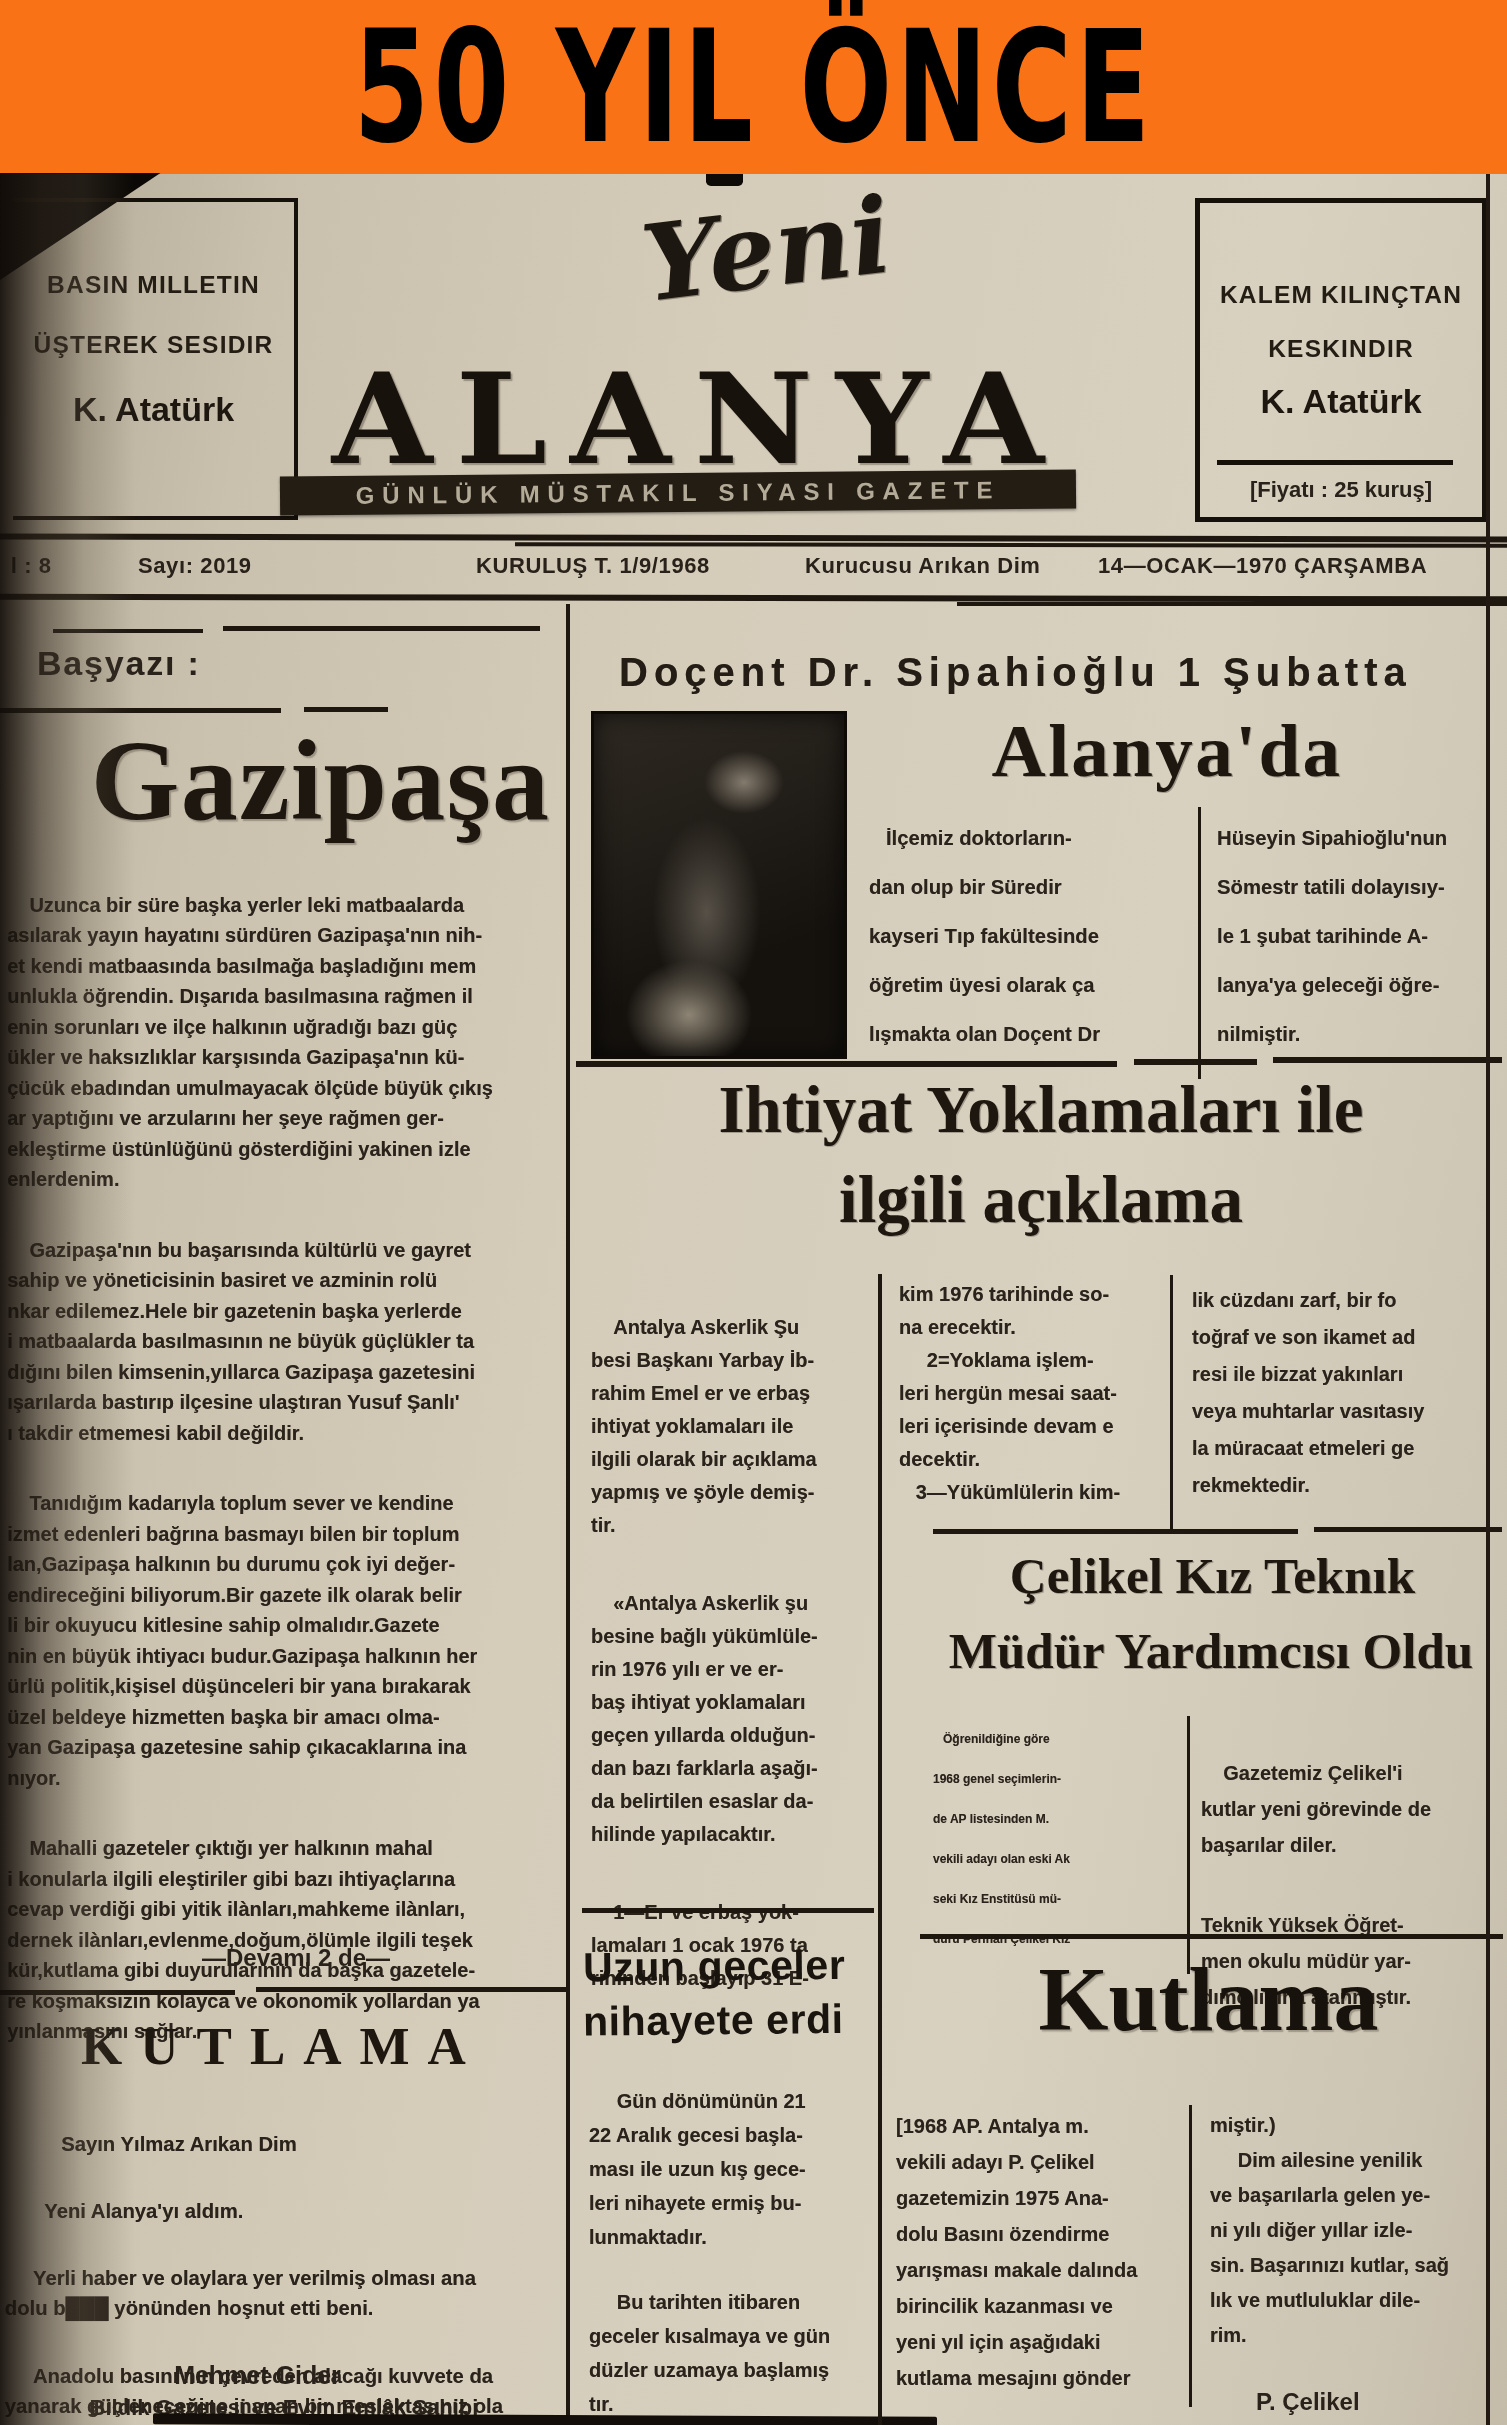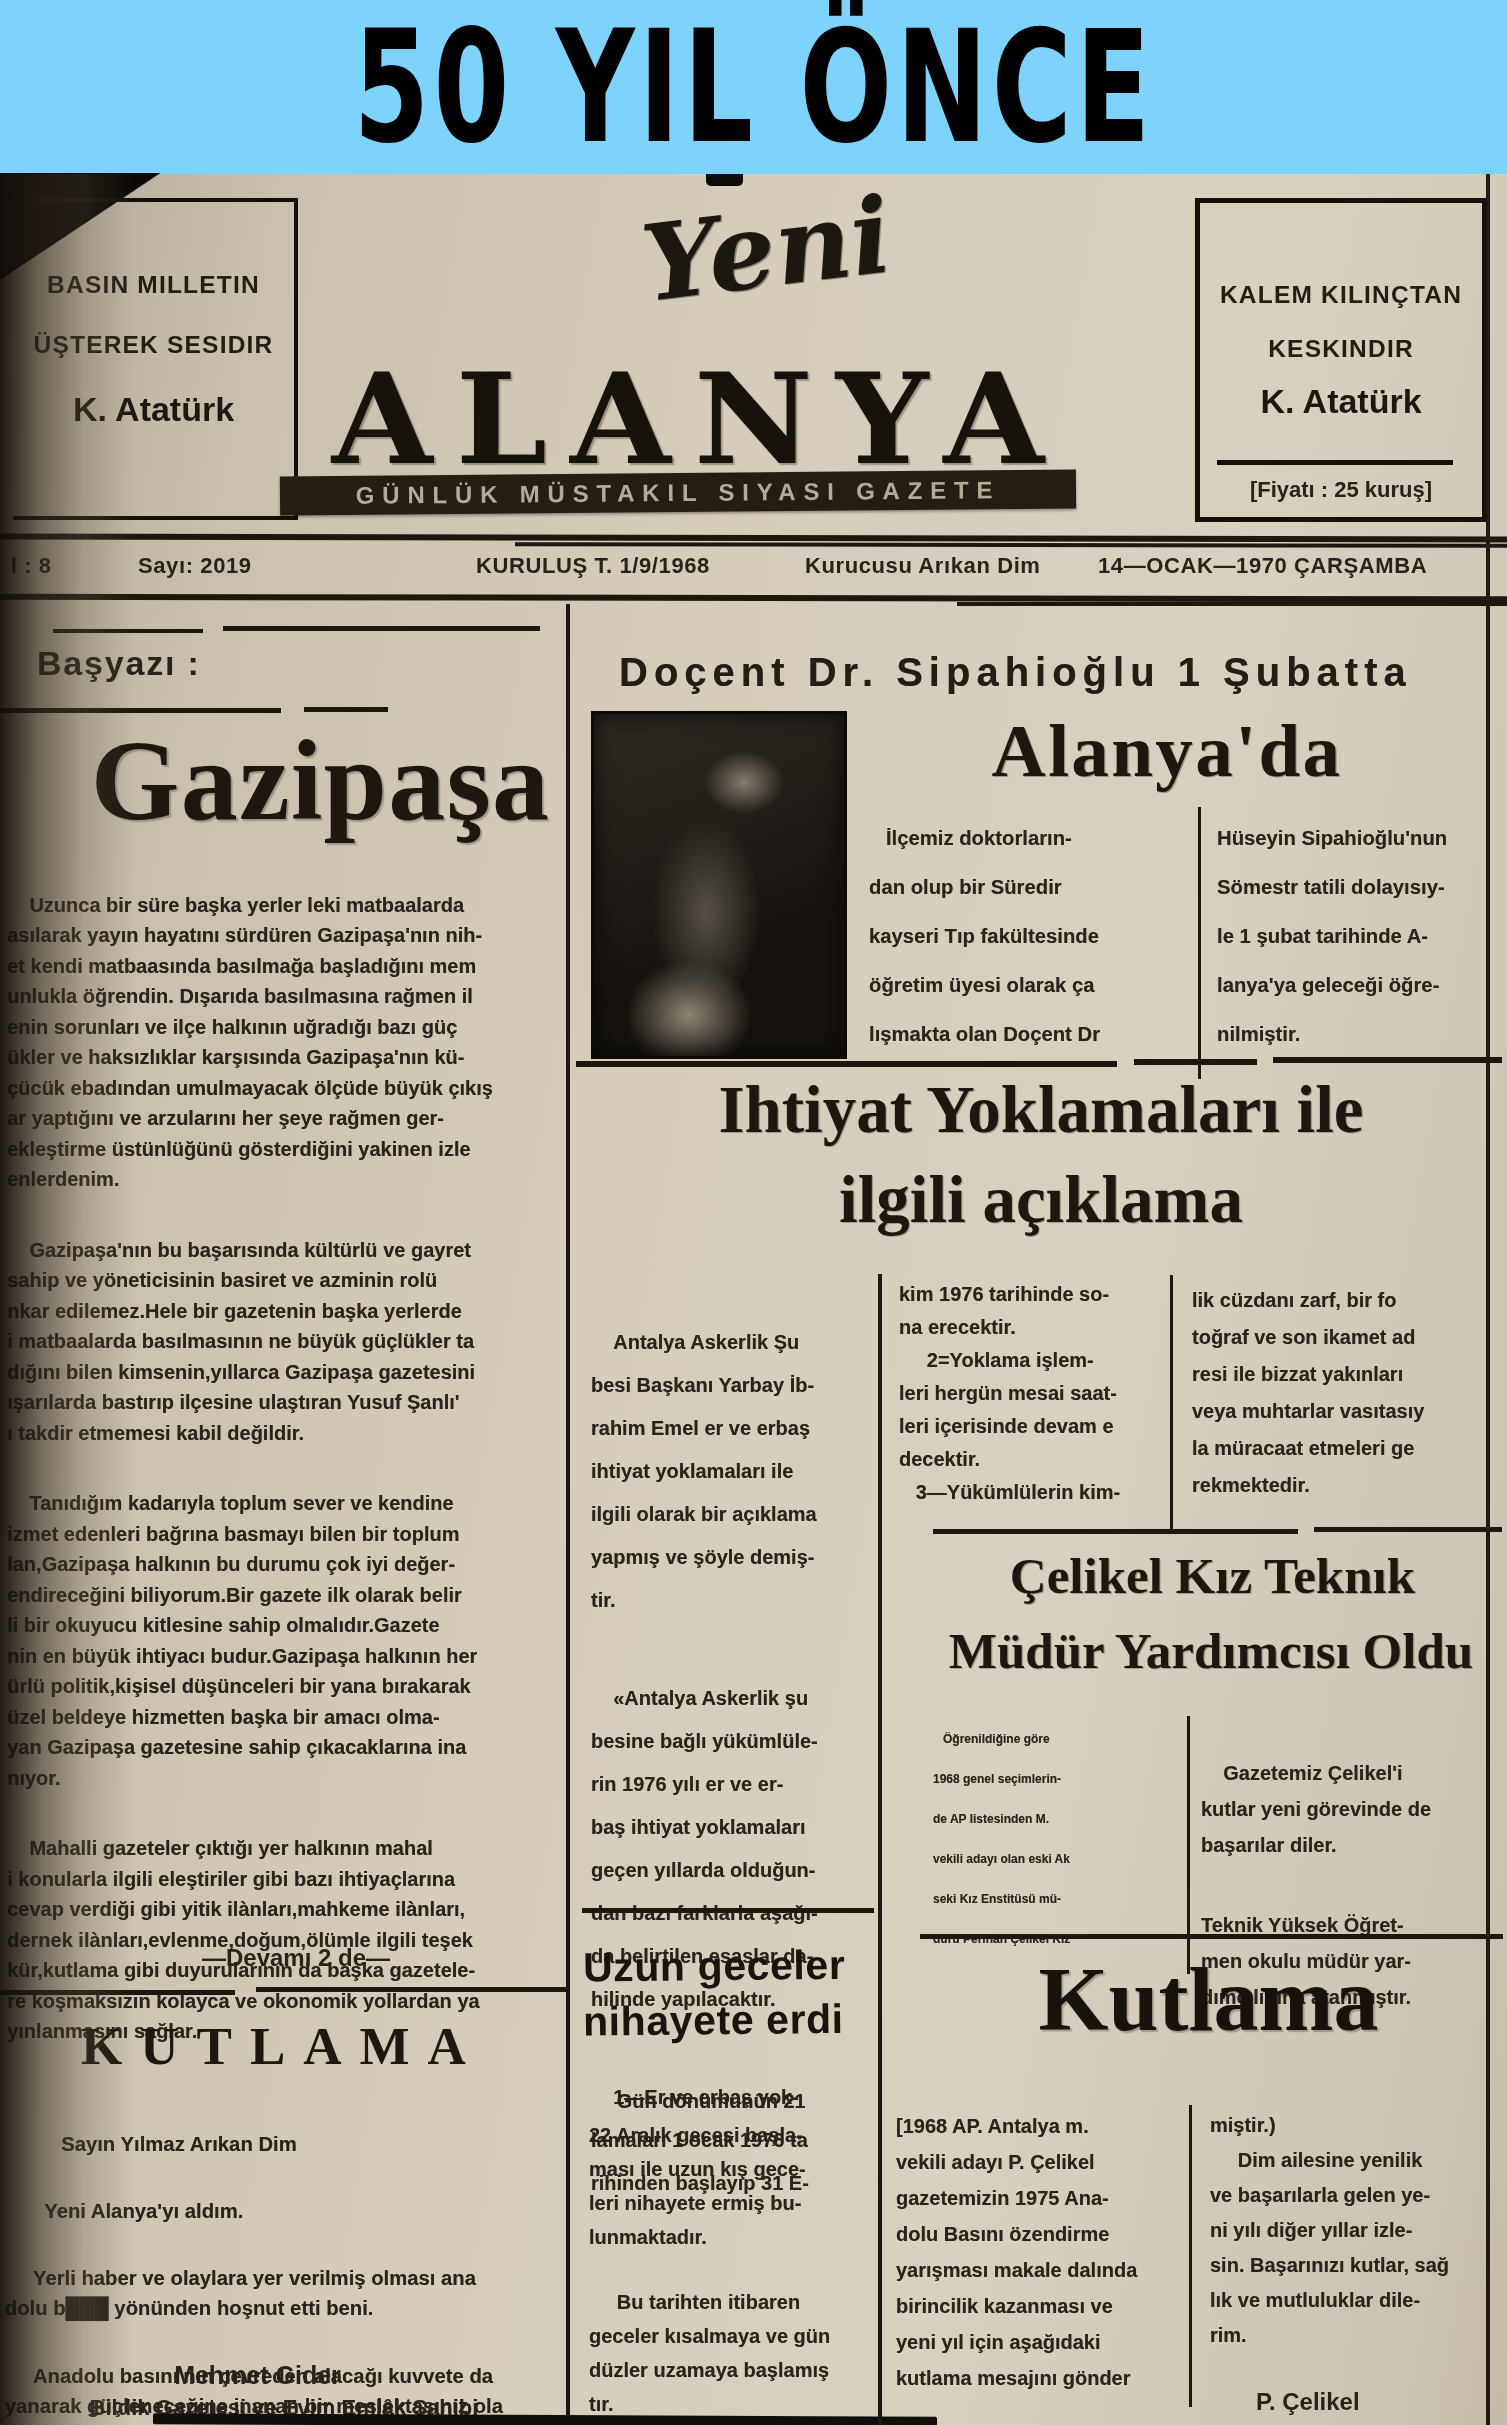--- a/index.html
+++ b/index.html
@@ -8,21 +8,21 @@
   .abs{position:absolute;}
   .rule{position:absolute;background:#1d1710;}
   .vline{position:absolute;background:#1d1710;}
   .serif{font-family:"Liberation Serif",serif;}
   .col{position:absolute;white-space:pre-line;font-weight:700;color:#2a231b;
        text-shadow:0 0 0.6px rgba(46,36,24,.45);}
   .para{white-space:pre-line;}
   .para + .para{margin-top:9.6px;}
 
   
-  #topbanner{position:absolute;left:0;top:0;width:1508px;height:174px;background:#7dd3fc;
+  #topbanner{position:absolute;left:0;top:0;width:1508px;height:174px;background:#f97316;
              display:flex;align-items:center;justify-content:center;}
   #topbanner .top-title{font-family:"DejaVu Sans",sans-serif;font-weight:900;font-size:109px;
              letter-spacing:4.2px;transform:scaleY(1.42);color:#000;white-space:nowrap;}
 
   
   #paper{position:absolute;left:0;top:174px;width:1508px;height:2252px;
          background:linear-gradient(100deg,#b3a996 0%,#c9c0ae 15%,#d5ccba 40%,#d8d1c0 68%,#cdc5b3 92%,#c4bba9 100%);}
   #corner-stain{left:-1.2px;top:-1.2px;width:162px;height:108px;background:#0b0805;
                 clip-path:polygon(0 0,100% 0,55% 45%,0 100%);}
   #top-notch{left:706px;top:0;width:37px;height:12px;background:#0d0a07;border-radius:0 0 4.8px 4.8px;}
@@ -100,21 +100,21 @@
   #sp-div{left:1198px;top:633px;width:3px;height:272px;}
   #sp-col2{left:1217px;top:640px;width:287px;font-size:20.3px;line-height:49px;}
 
   
   #ih-rule-a{left:576px;top:887px;width:541px;height:6px;}
   #ih-rule-b{left:1134px;top:885px;width:123px;height:6px;}
   #ih-rule-c{left:1273px;top:883px;width:229px;height:6px;}
   .ih-t{left:576px;width:930px;text-align:center;font-size:67px;font-weight:700;color:#1d1710;
         position:absolute;text-shadow:1.2px 1.2px 0.6px rgba(50,40,28,.3);}
   #ih-t1{top:897px;} #ih-t2{top:987px;}
-  #ih-c1{left:591px;top:1104px;width:284px;font-size:20px;line-height:43px;}
+  #ih-c1{left:591px;top:1104px;width:284px;font-size:20px;line-height:33px;}
   #ih-c1 .para + .para{margin-top:12px;}
   #div1{left:878px;top:1100px;width:3.6px;height:1152px;}
   #ih-c2{left:899px;top:1104px;width:266px;font-size:20px;line-height:33px;}
   #div2{left:1170px;top:1101px;width:3px;height:254px;}
   #ih-c3{left:1192px;top:1108px;width:311px;font-size:20px;line-height:37px;}
 
   
   #ce-rule-a{left:933px;top:1355px;width:365px;height:4.8px;}
   #ce-rule-b{left:1314px;top:1353px;width:188px;height:4.8px;}
   .ce-t{position:absolute;text-align:center;font-size:51px;font-weight:700;color:#1d1710;

